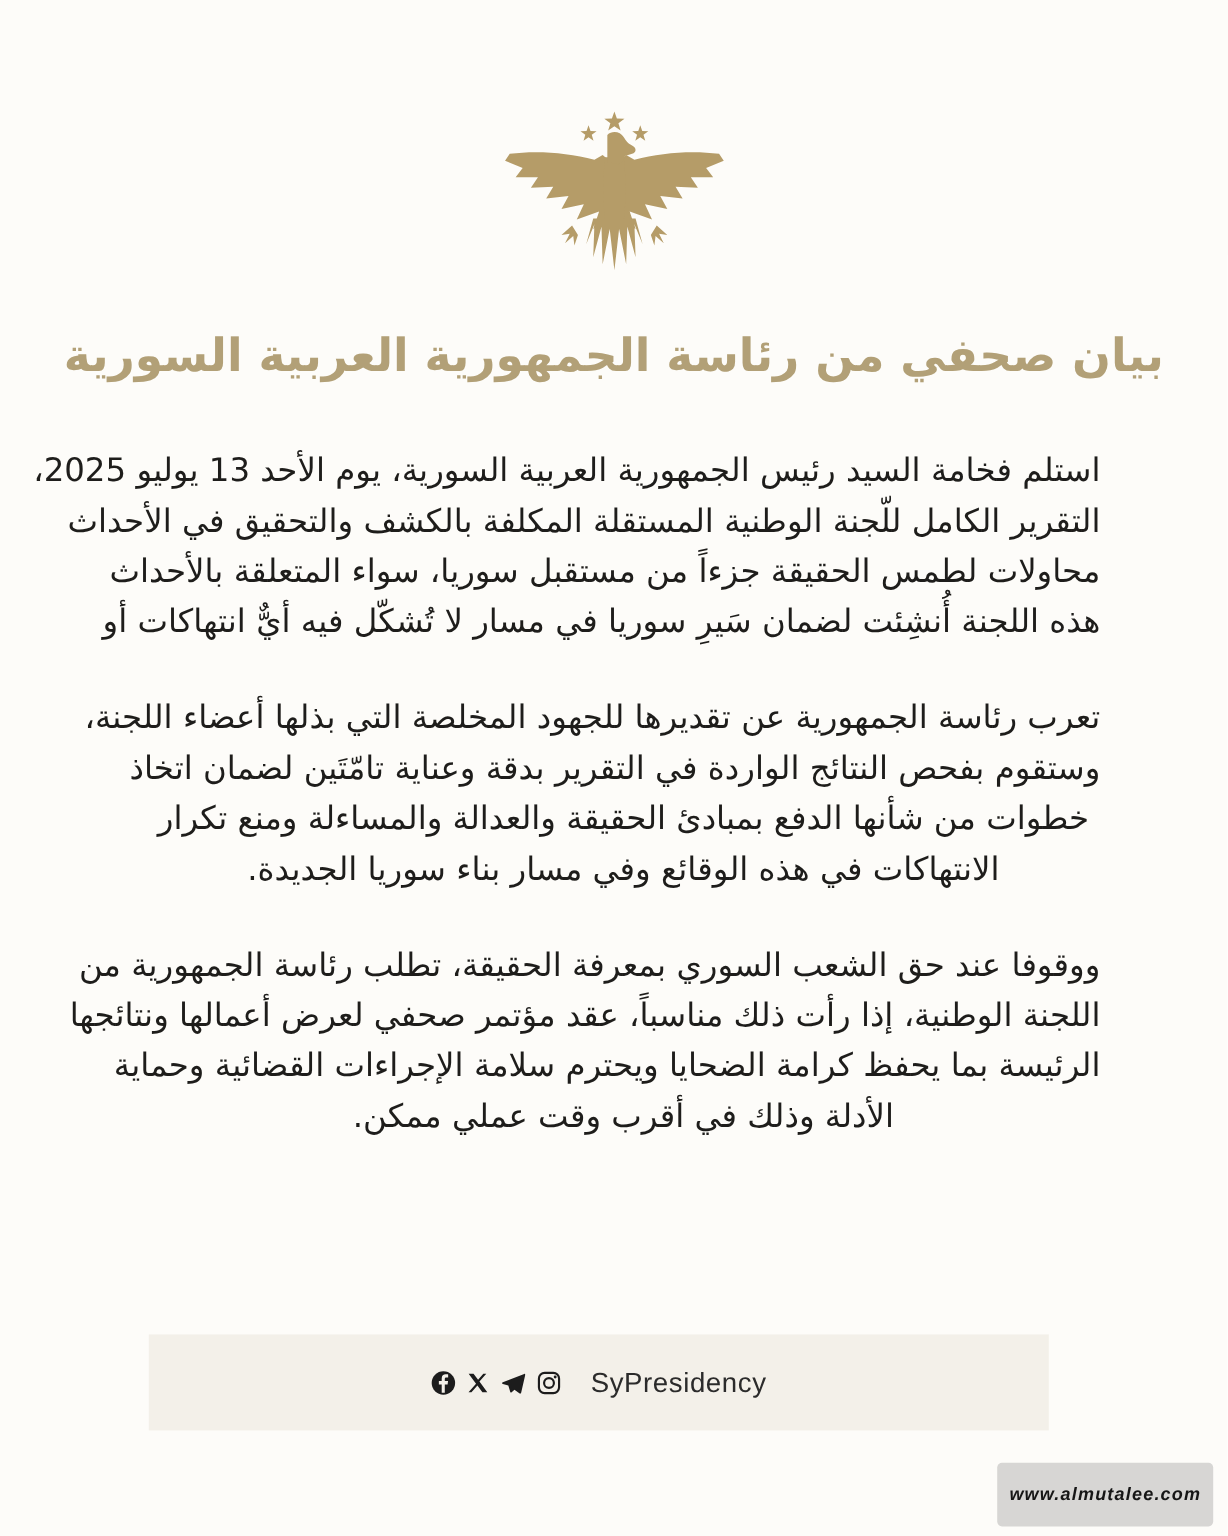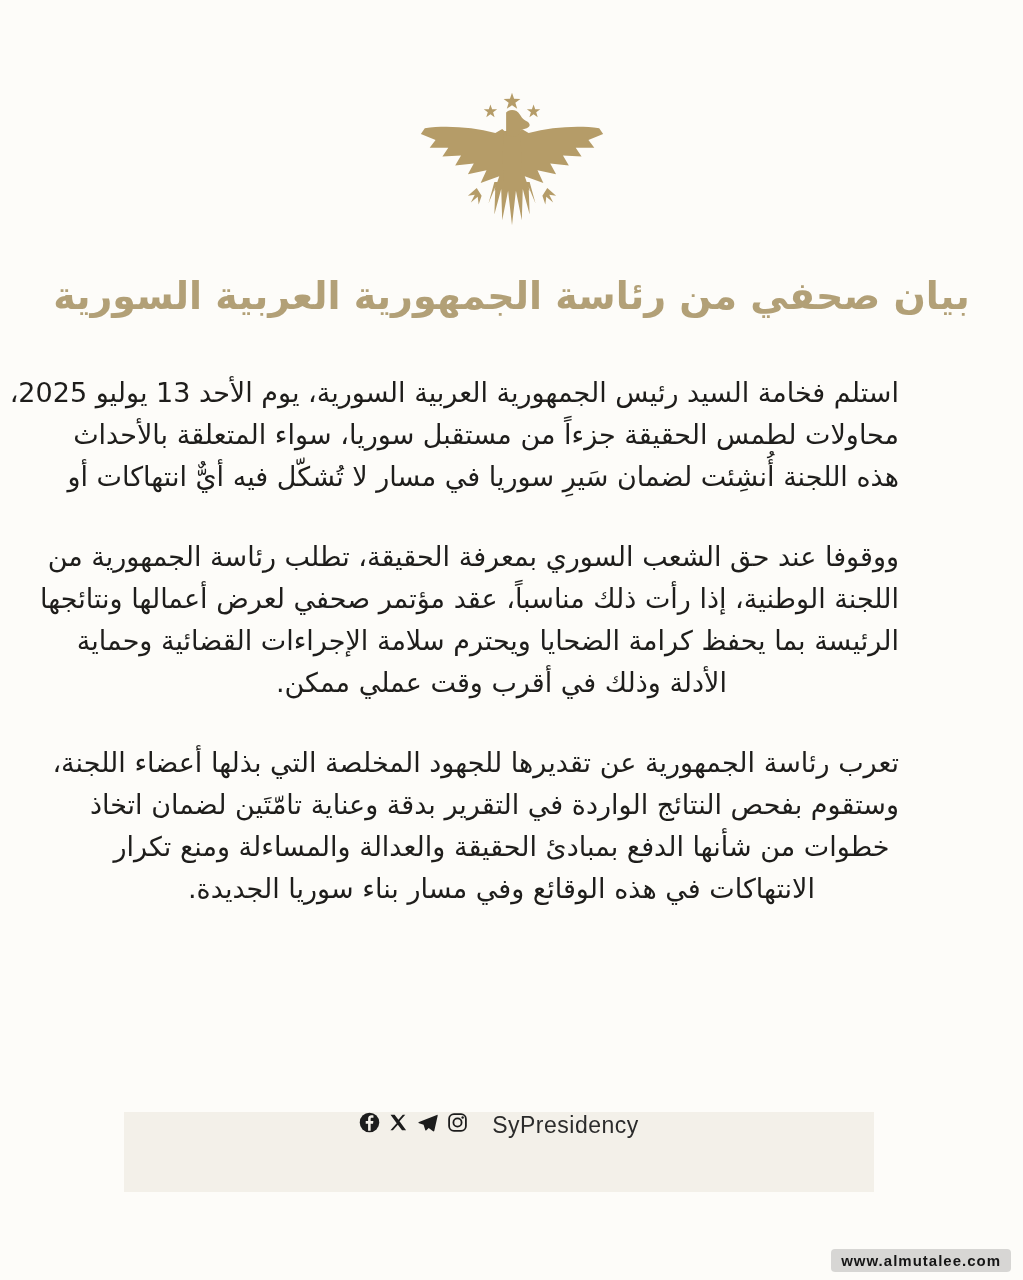--- a/index.html
+++ b/index.html
@@ -27,46 +27,46 @@
   }
   .emblem .gold{fill:var(--gold);}
   .title{
     position:absolute;top:274px;left:0;width:100%;
     text-align:center;direction:rtl;
     font-size:38px;font-weight:bold;
     color:var(--title-gold);
     letter-spacing:0;
   }
   .body-text{
-    position:absolute;top:372px;left:104px;width:795px;
+    position:absolute;top:372px;left:122px;width:795px;
     direction:rtl;text-align:center;
     color:var(--ink);
     font-size:27px;font-weight:500;
   }
   .para{margin-bottom:38px;}
   .line{line-height:42px;white-space:nowrap;}
   .footer-band{
     position:absolute;top:1112px;left:124px;width:750px;height:80px;
     background:var(--band-bg);
-    display:flex;align-items:flex-start;justify-content:center;
+    display:flex;align-items:center;justify-content:center;
   }
   .social-icons{display:flex;align-items:center;gap:9px;}
   .social-icon{display:flex;align-items:center;}
   .social-icon svg{display:block;}
   .social-handle{
     margin-left:24px;
     font-size:23px;color:#2b2b2b;letter-spacing:0.5px;
     font-family:"Liberation Sans","DejaVu Sans",sans-serif;
   }
   .watermark{
     position:absolute;right:12px;bottom:8px;
     background:var(--watermark-bg);color:var(--watermark-ink);
-    font-weight:bold;font-size:15px;
+    font-style:italic;font-weight:bold;font-size:15px;
     letter-spacing:1px;
-    padding:3px 10px;border-radius:4px;
+    padding:18px 10px;border-radius:4px;
     font-family:"Liberation Sans","DejaVu Sans",sans-serif;
   }
 </style>
 </head>
 <body>
 
 <div class="page">
 
   <div class="emblem">
     <svg width="196" height="147" viewBox="0 0 200 150">
@@ -85,34 +85,35 @@
         </g>
       </g>
     </svg>
   </div>
 
   <h1 class="title">بيان صحفي من رئاسة الجمهورية العربية السورية</h1>
 
   <div class="body-text">
     <div class="para">
       <div class="line">استلم فخامة السيد رئيس الجمهورية العربية السورية، يوم الأحد 13 يوليو 2025،</div>
+      <div class="line">التقرير الكامل للّجنة الوطنية المستقلة المكلفة بالكشف والتحقيق في الأحداث</div>
       <div class="line">محاولات لطمس الحقيقة جزءاً من مستقبل سوريا، سواء المتعلقة بالأحداث</div>
       <div class="line">هذه اللجنة أُنشِئت لضمان سَيرِ سوريا في مسار لا تُشكّل فيه أيٌّ انتهاكات أو</div>
+    </div>
+    <div class="para">
+      <div class="line">تعرب رئاسة الجمهورية عن تقديرها للجهود المخلصة التي بذلها أعضاء اللجنة،</div>
+      <div class="line">وستقوم بفحص النتائج الواردة في التقرير بدقة وعناية تامّتَين لضمان اتخاذ</div>
+      <div class="line">خطوات من شأنها الدفع بمبادئ الحقيقة والعدالة والمساءلة ومنع تكرار</div>
+      <div class="line">الانتهاكات في هذه الوقائع وفي مسار بناء سوريا الجديدة.</div>
     </div>
     <div class="para">
       <div class="line">ووقوفا عند حق الشعب السوري بمعرفة الحقيقة، تطلب رئاسة الجمهورية من</div>
       <div class="line">اللجنة الوطنية، إذا رأت ذلك مناسباً، عقد مؤتمر صحفي لعرض أعمالها ونتائجها</div>
       <div class="line">الرئيسة بما يحفظ كرامة الضحايا ويحترم سلامة الإجراءات القضائية وحماية</div>
       <div class="line">الأدلة وذلك في أقرب وقت عملي ممكن.</div>
-    </div>
-    <div class="para">
-      <div class="line">تعرب رئاسة الجمهورية عن تقديرها للجهود المخلصة التي بذلها أعضاء اللجنة،</div>
-      <div class="line">وستقوم بفحص النتائج الواردة في التقرير بدقة وعناية تامّتَين لضمان اتخاذ</div>
-      <div class="line">خطوات من شأنها الدفع بمبادئ الحقيقة والعدالة والمساءلة ومنع تكرار</div>
-      <div class="line">الانتهاكات في هذه الوقائع وفي مسار بناء سوريا الجديدة.</div>
     </div>
   </div>
 
   <div class="footer-band">
     <span class="social-icons">
       <span class="social-icon">
         <svg width="21" height="21" viewBox="0 0 20 20">
           <circle cx="10" cy="10" r="9.3" fill="var(--icon)"></circle>
           <path fill="var(--band-bg)" d="M11.1,17.8 v-6.7 h2.25 l0.34,-2.6 h-2.59 V6.85 c0,-0.75 0.21,-1.27 1.29,-1.27 h1.38 V3.25 C13.48,3.22 12.71,3.15 11.81,3.15 c-1.87,0 -3.15,1.14 -3.15,3.24 v2.11 H6.4 v2.6 h2.26 v6.7 Z"></path>
         </svg>

